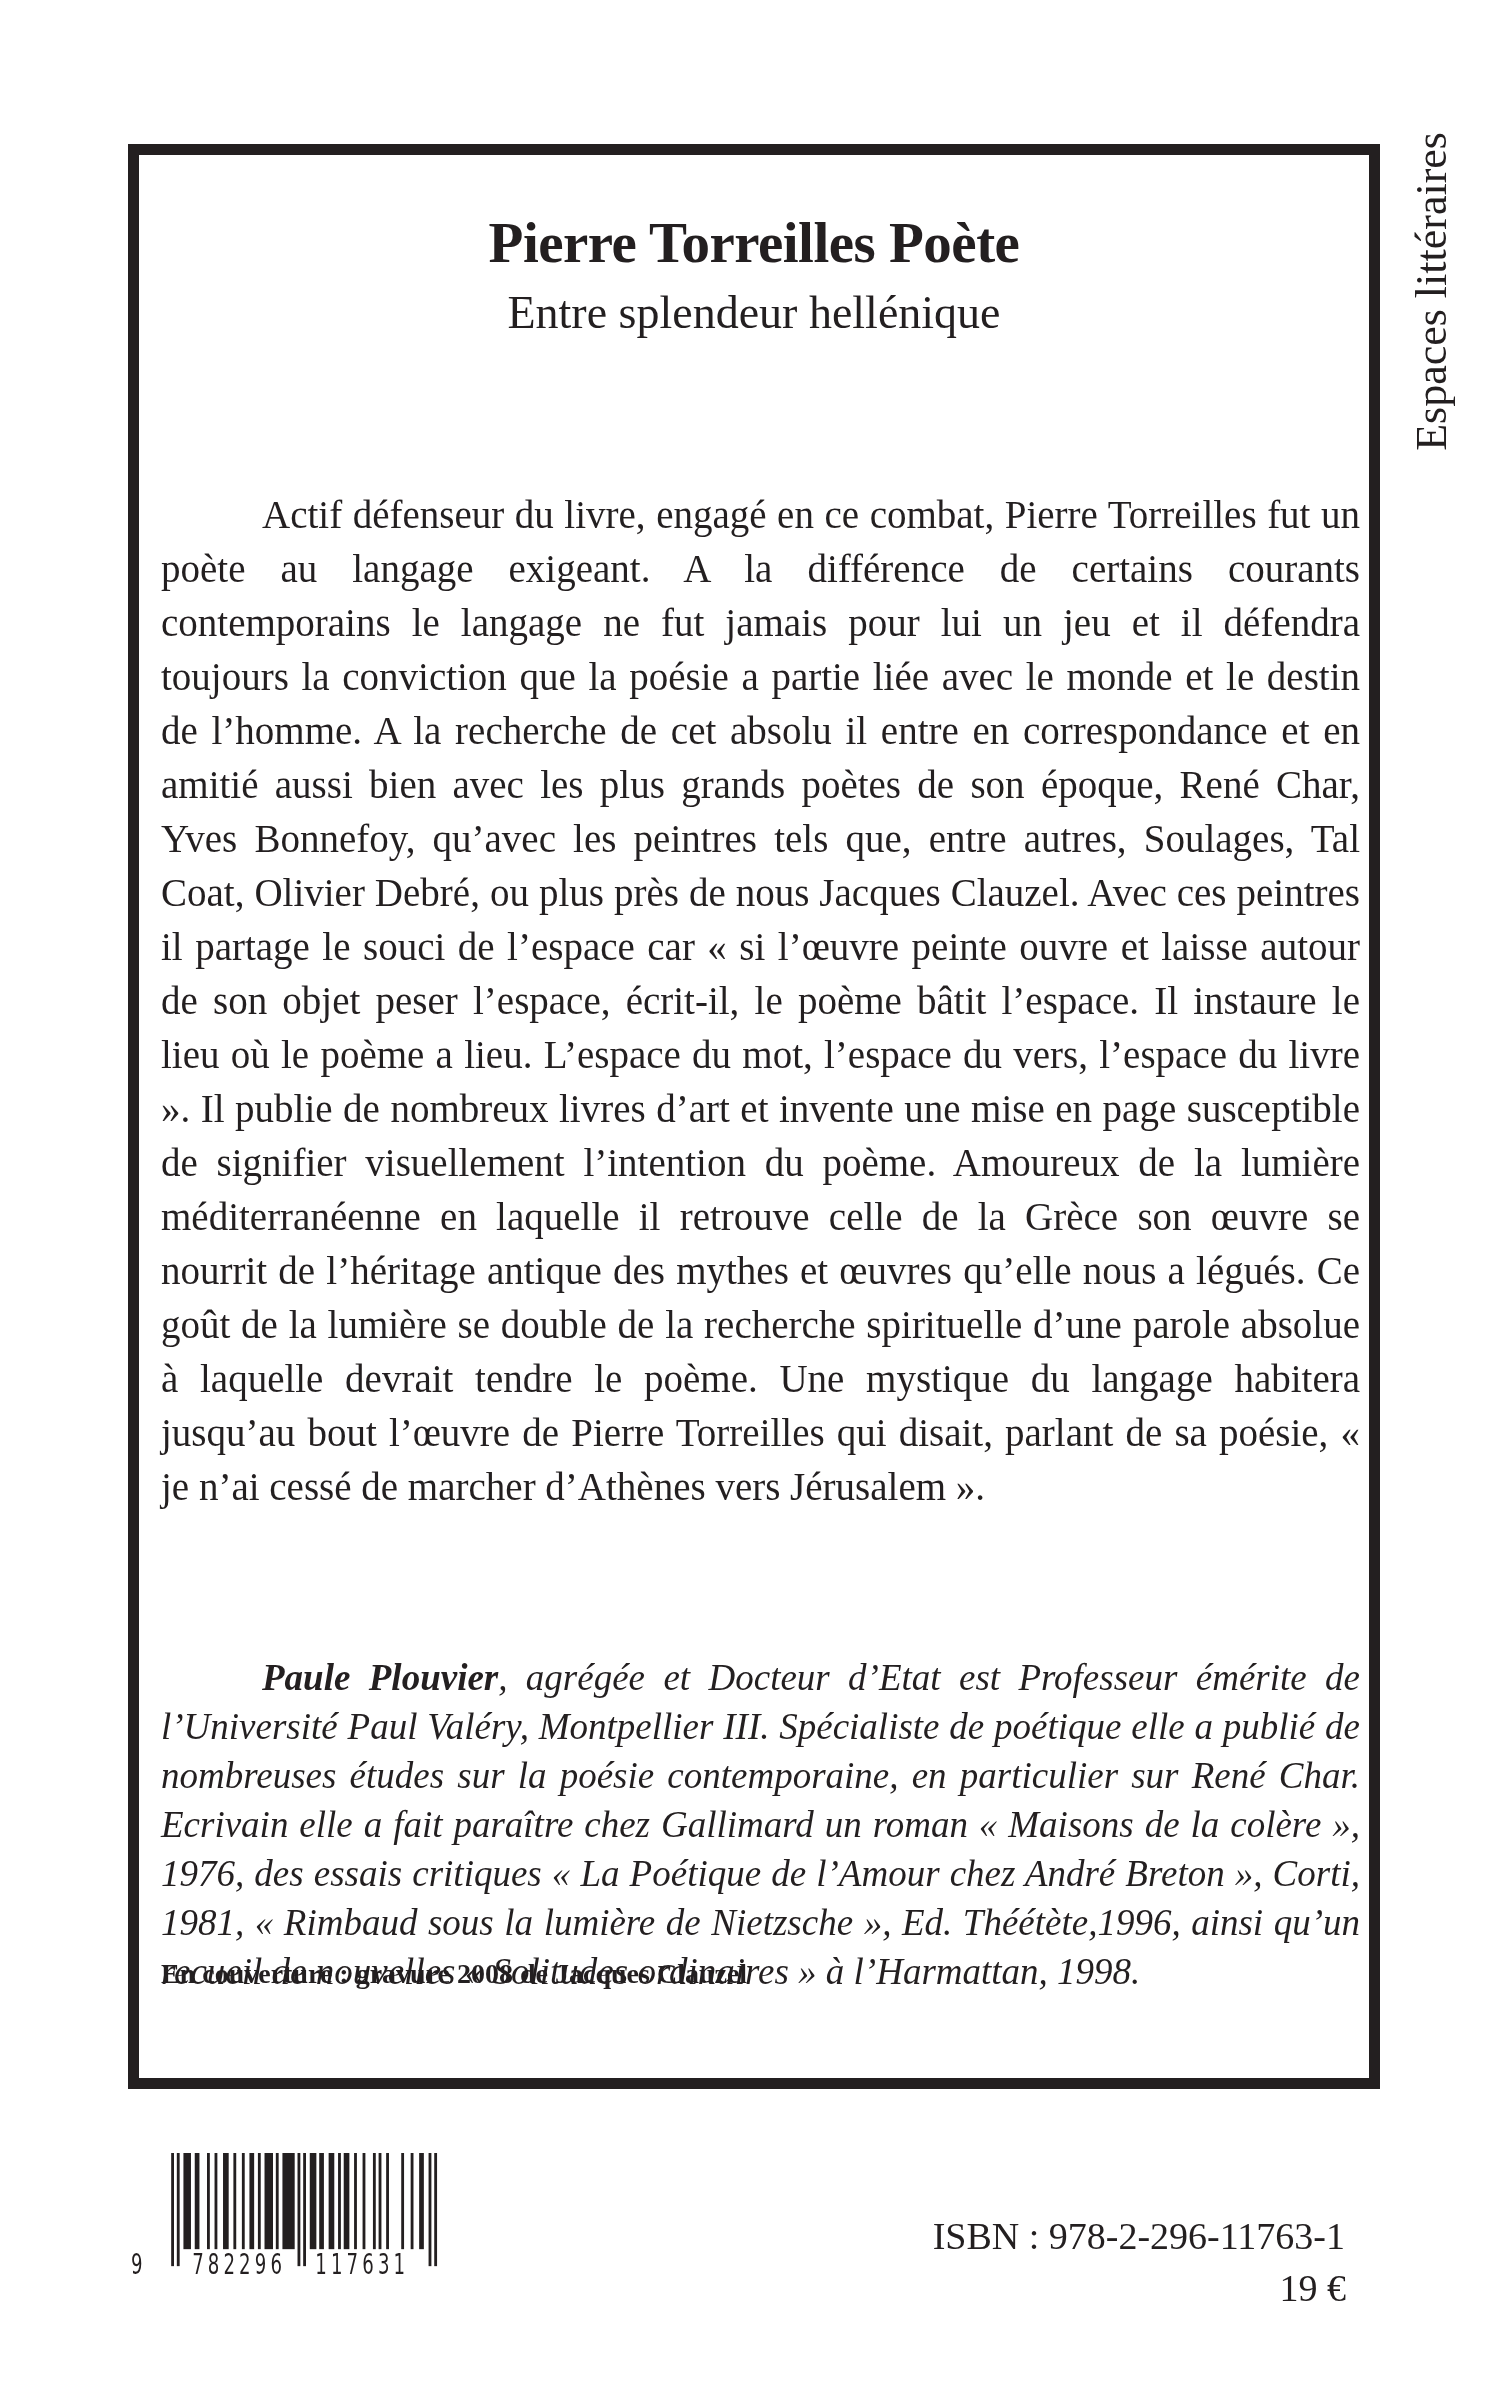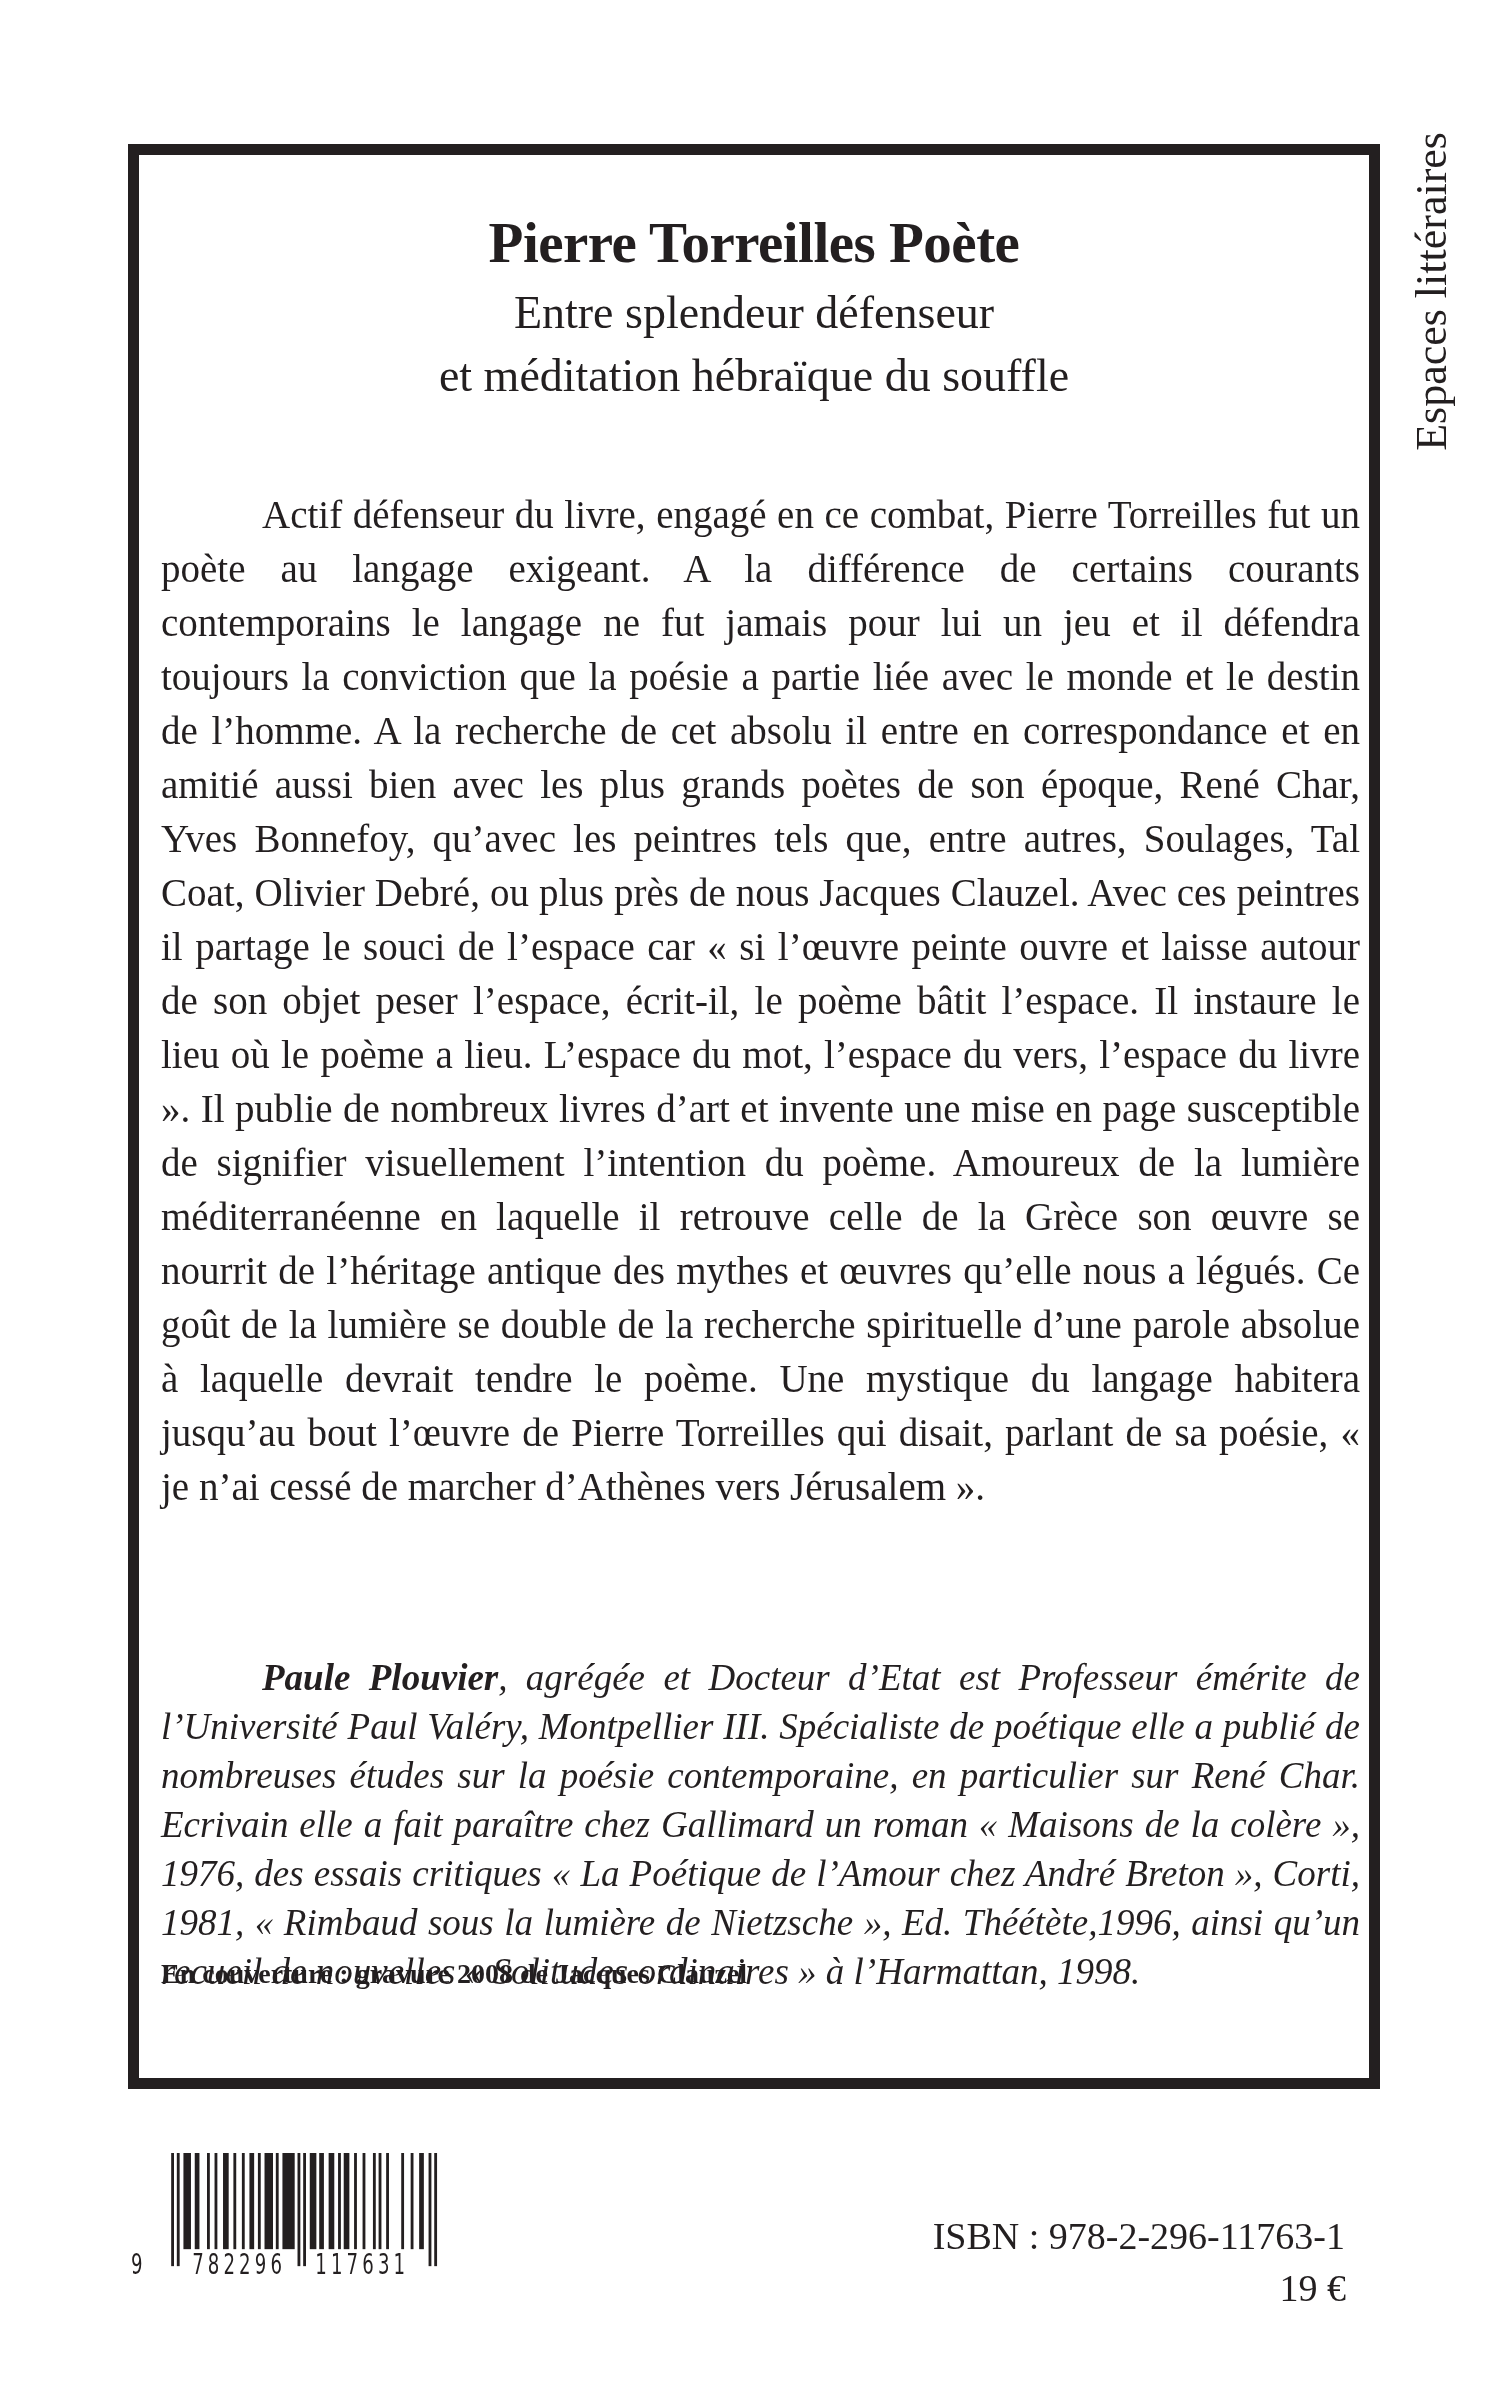--- a/index.html
+++ b/index.html
@@ -24,22 +24,21 @@
 </head>
 <body>
 
 <div class="series">
   <span>Espaces littéraires</span>
 </div>
 
 <div class="frame">
   <div class="title-block">
     <div class="title">Pierre Torreilles Poète</div>
-    <div class="subtitle">Entre splendeur défenseur</div>
-    <div class="subtitle" style="margin-top:1.9px">et méditation hébraïque du souffle</div>
+    <div class="subtitle">Entre splendeur hellénique</div>
   </div>
 
   <div class="body-text">
     <span class="indent"></span><span>Actif  défenseur du livre, engagé en ce combat, Pierre Torreilles fut un poète au langage exigeant. A la différence de certains courants contemporains le langage ne fut jamais pour lui un jeu et il défendra toujours la conviction que la poésie a partie liée avec le monde et le destin de l’homme. A la recherche de cet absolu il entre en correspondance et en amitié aussi bien avec les plus grands poètes de son époque, René Char, Yves Bonnefoy, qu’avec les peintres tels que, entre autres, Soulages, Tal Coat, Olivier Debré, ou plus près de nous Jacques Clauzel. Avec ces peintres il partage le souci de l’espace car « si l’œuvre peinte ouvre et laisse autour de son objet peser l’espace, écrit-il, le poème bâtit l’espace. Il instaure le lieu où le poème a lieu. L’espace du mot, l’espace du vers, l’espace du livre ». Il publie de nombreux livres d’art et invente une mise en page susceptible de signifier visuellement l’intention du poème. Amoureux de la lumière méditerranéenne en laquelle il retrouve celle de la Grèce son œuvre se nourrit de l’héritage antique des mythes et œuvres qu’elle nous a légués. Ce goût de la lumière se double de la recherche spirituelle d’une parole absolue à laquelle devrait tendre le poème. Une mystique du langage habitera jusqu’au bout l’œuvre de Pierre Torreilles qui disait, parlant de sa poésie, « je n’ai cessé de marcher d’Athènes vers Jérusalem ».</span>
   </div>
 
   <div class="bio">
     <span class="indent"></span><b>Paule Plouvier</b><span>, agrégée et Docteur d’Etat est Professeur émérite de l’Université Paul Valéry, Montpellier III. Spécialiste de poétique elle a publié de nombreuses études sur la poésie contemporaine, en particulier sur René Char. Ecrivain elle a fait paraître chez Gallimard un roman « Maisons de la colère », 1976, des essais critiques « La Poétique de l’Amour chez André Breton », Corti, 1981, « Rimbaud sous la lumière de Nietzsche », Ed. Théétète,1996, ainsi qu’un recueil de nouvelles « Solitudes ordinaires » à l’Harmattan, 1998.</span>
   </div>
 

